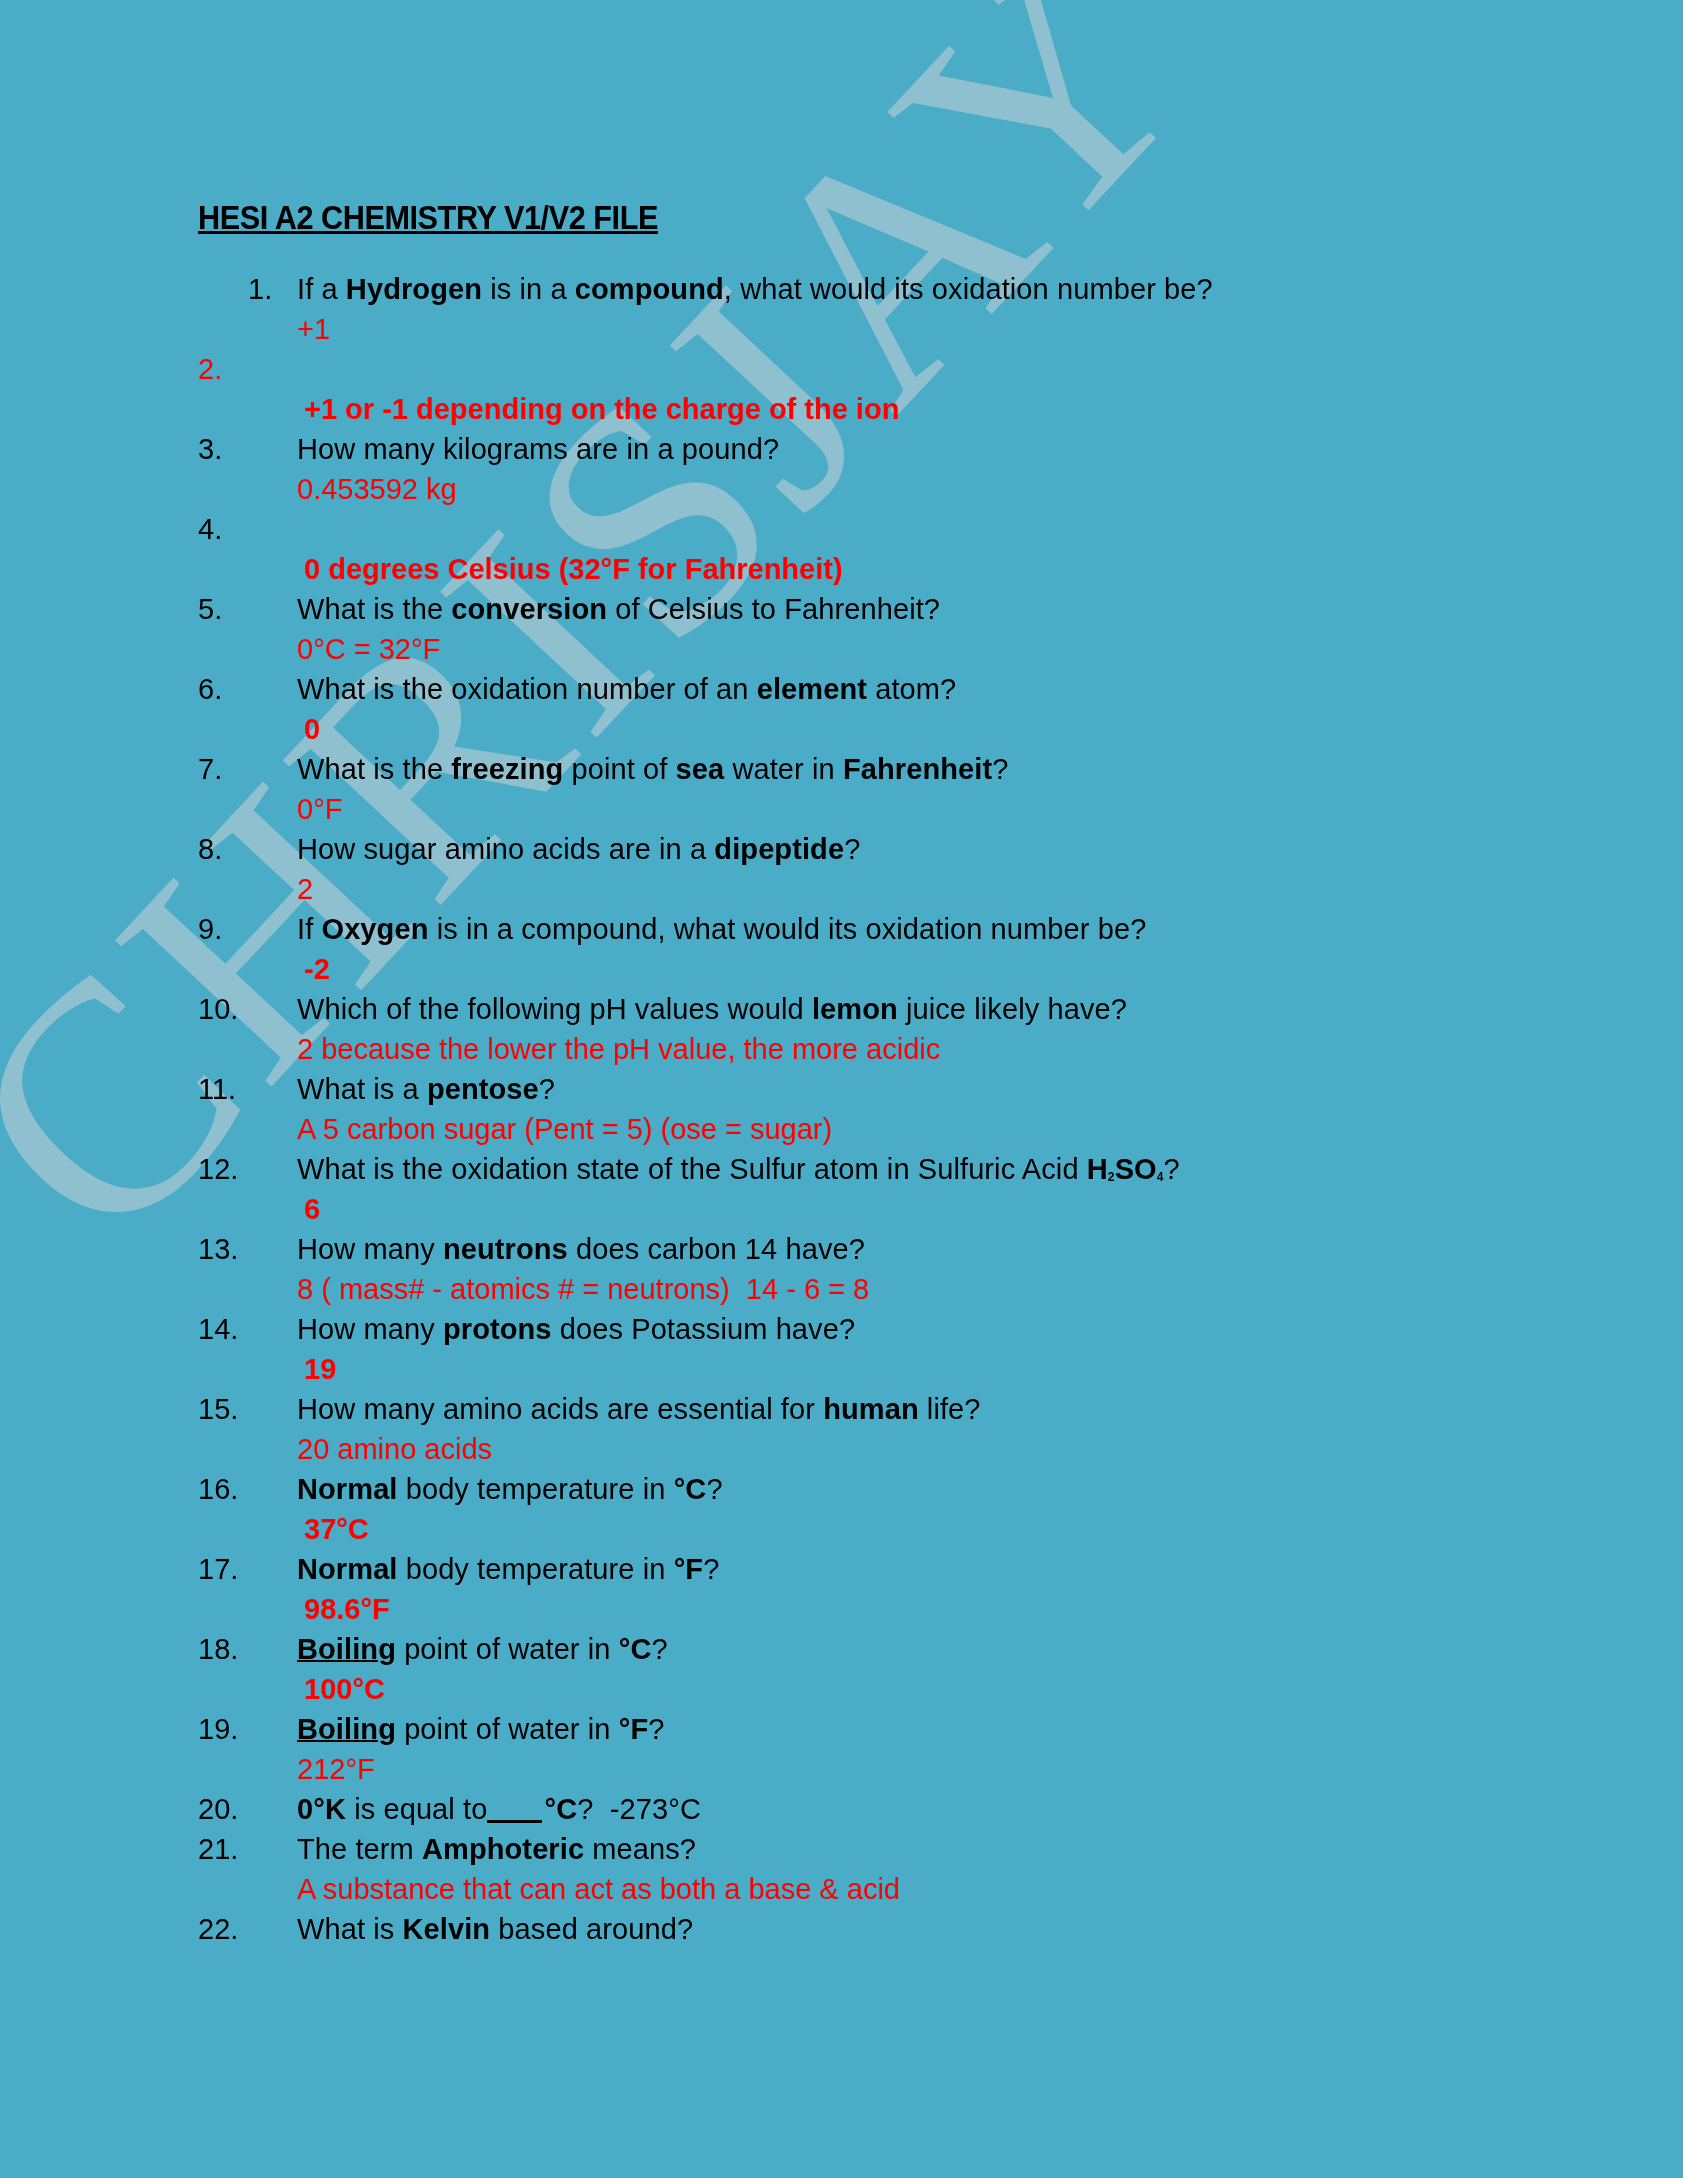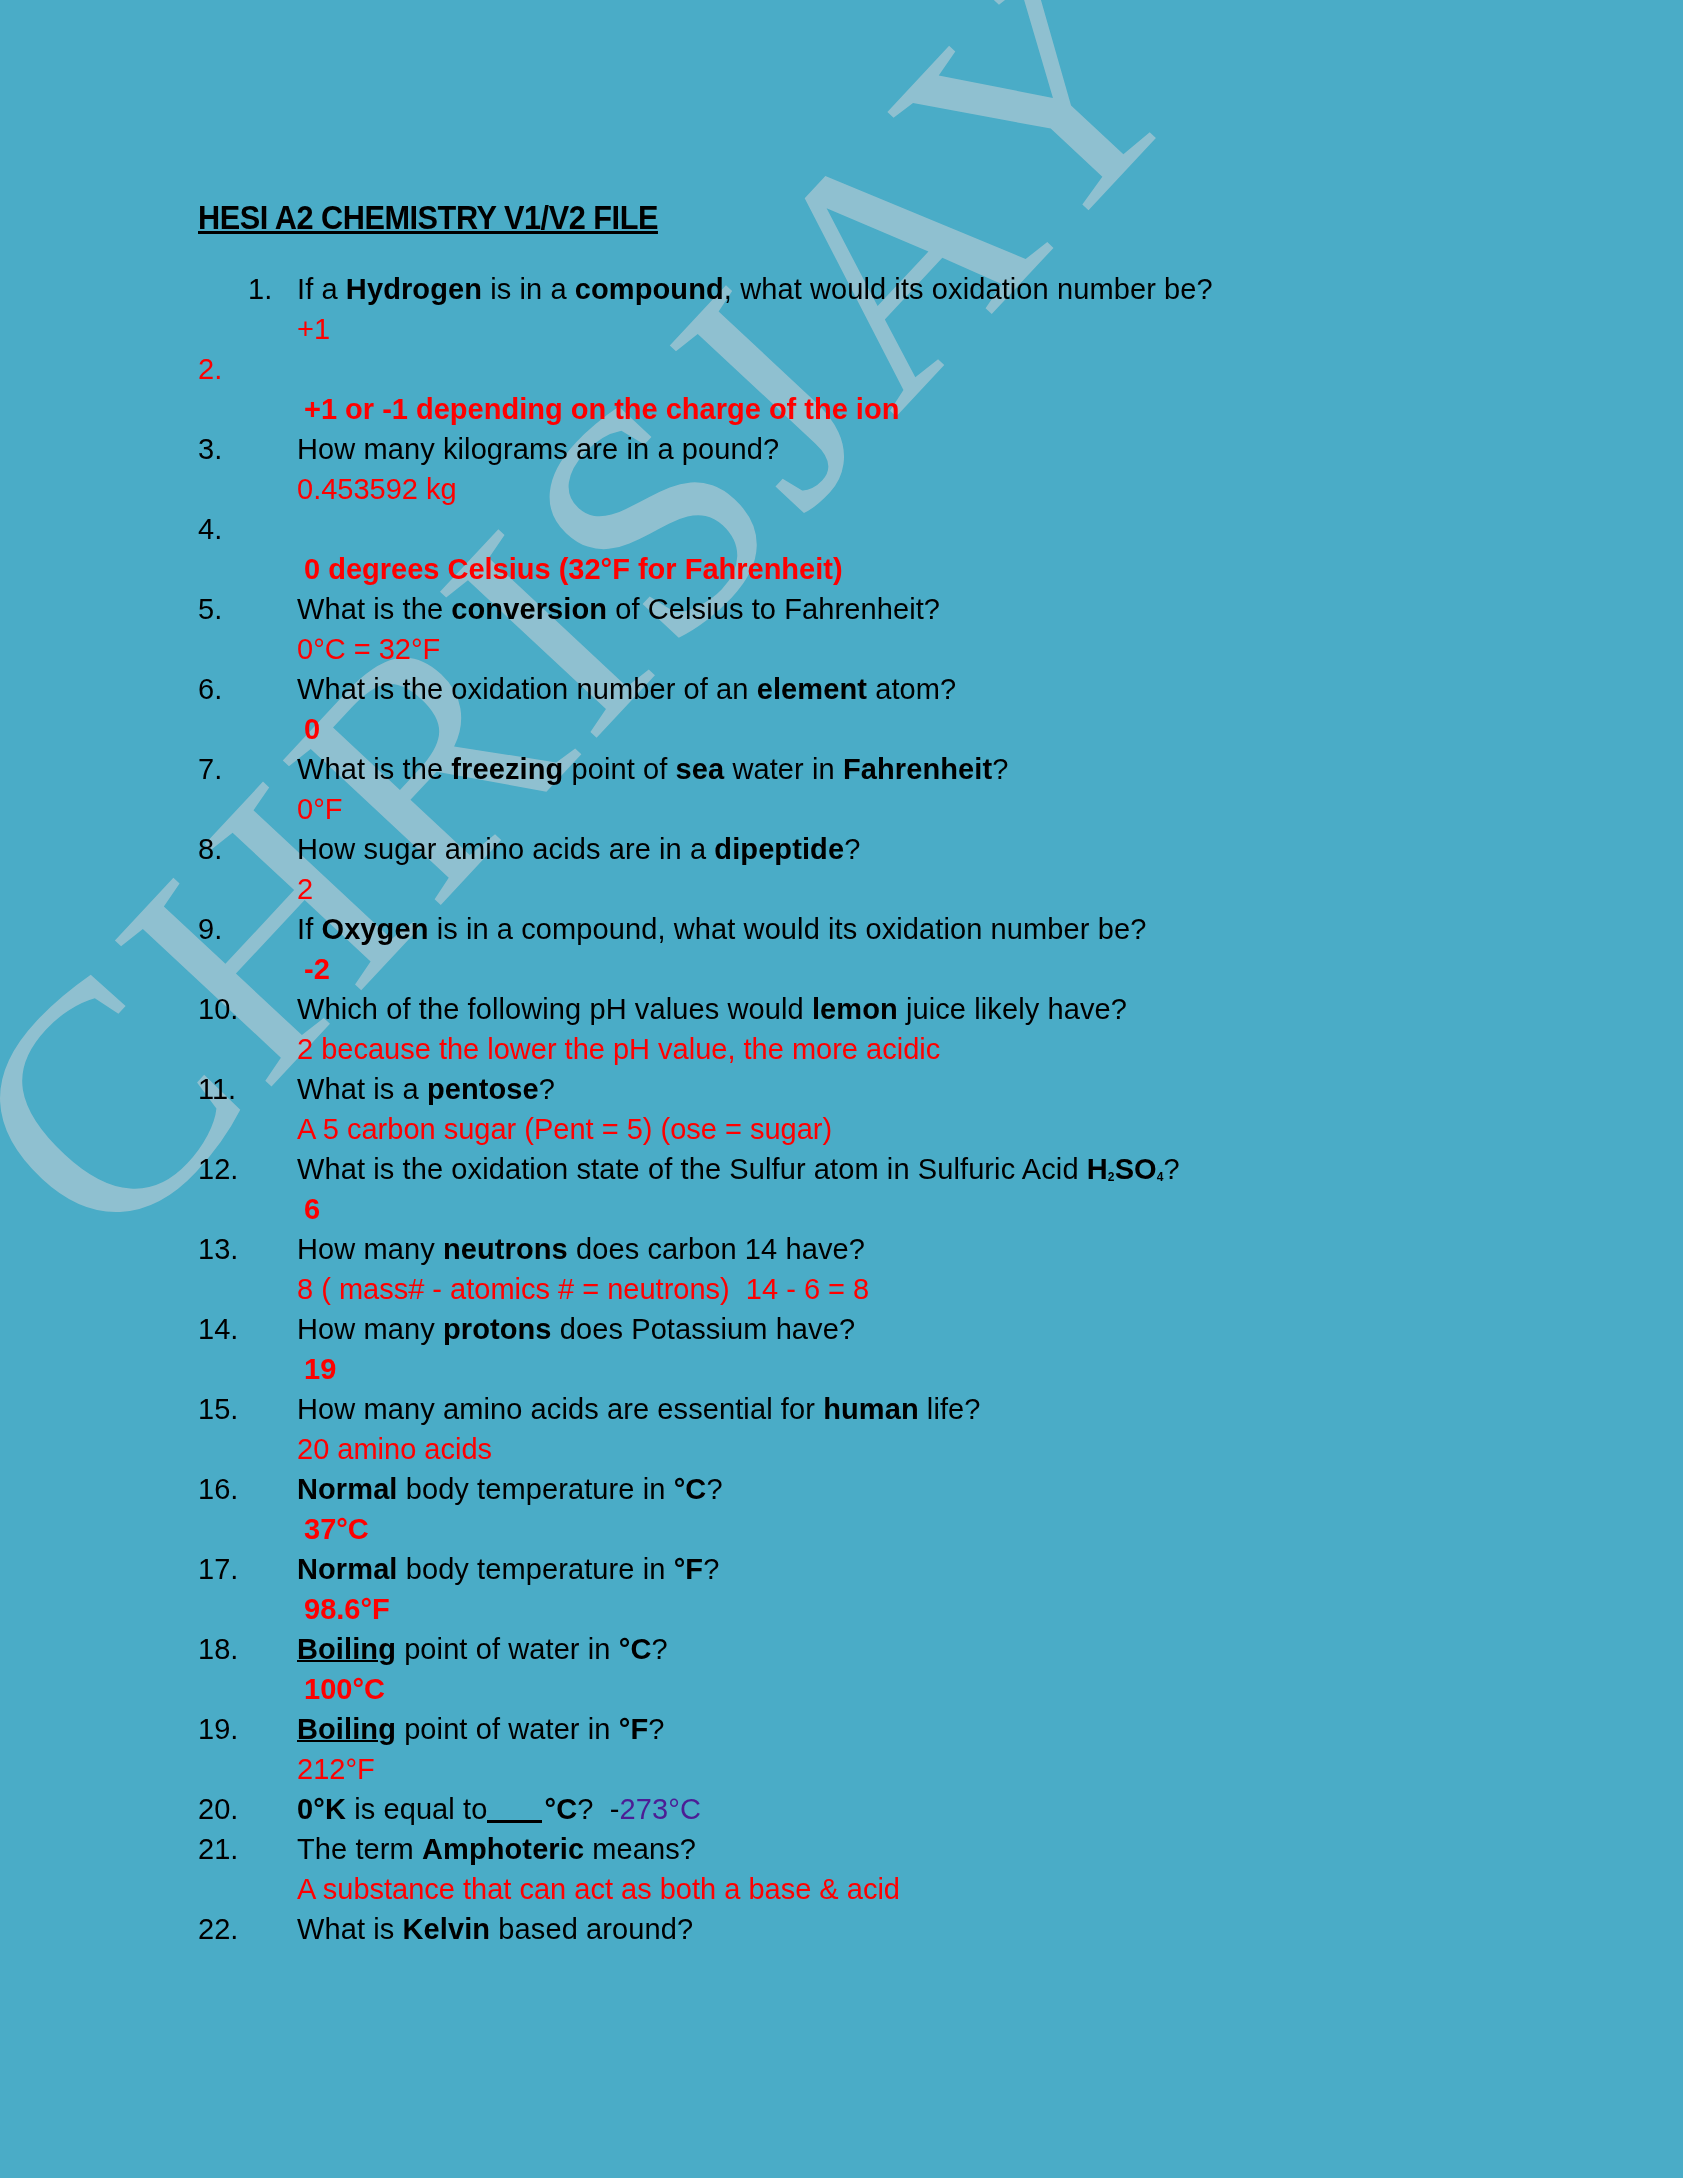--- a/index.html
+++ b/index.html
@@ -23,21 +23,21 @@
   .doc { position:absolute; left:0; top:269px; width:1683px; z-index:2; }
   .line { position:relative; height:40px; line-height:40px; font-size:29px; white-space:nowrap; }
   .num { position:absolute; left:198px; }
   .num.indent { left:248px; }
   .num.red { color:#ff0000; }
   .q { position:absolute; left:297px; letter-spacing:0.1px;text-align:right; }
   .a { position:absolute; left:297px; color:#ff0000; }
   .a.sp { left:304px;font-weight:bold; }
   b { font-weight:bold; }
   .u { text-decoration:underline; text-decoration-thickness:2px; }
-  .red { color:#4c1d95; }
+  .red { color:#000000; }
   sub { font-size:12px; vertical-align:-2px; line-height:0; }
   .blank { display:inline-block; width:55px; border-bottom:3px solid #000; height:24px; vertical-align:-4px; margin-right:2px; }
 </style>
 </head>
 <body>
 
 <div class="watermark">CHRISJAY</div>
 
 <div class="title">HESI A2 CHEMISTRY V1/V2 FILE</div>
 

